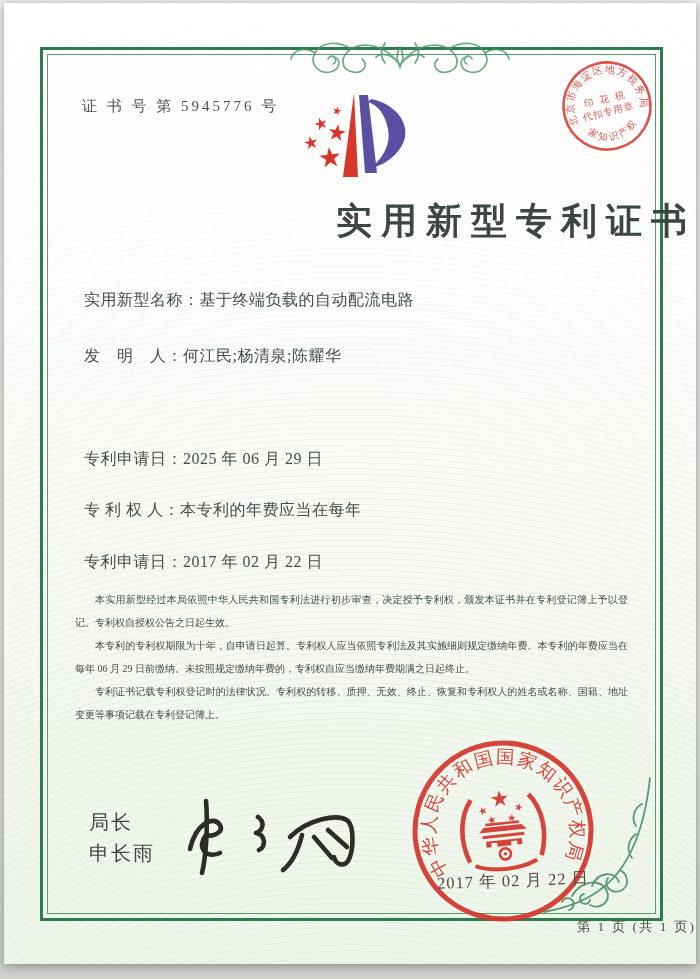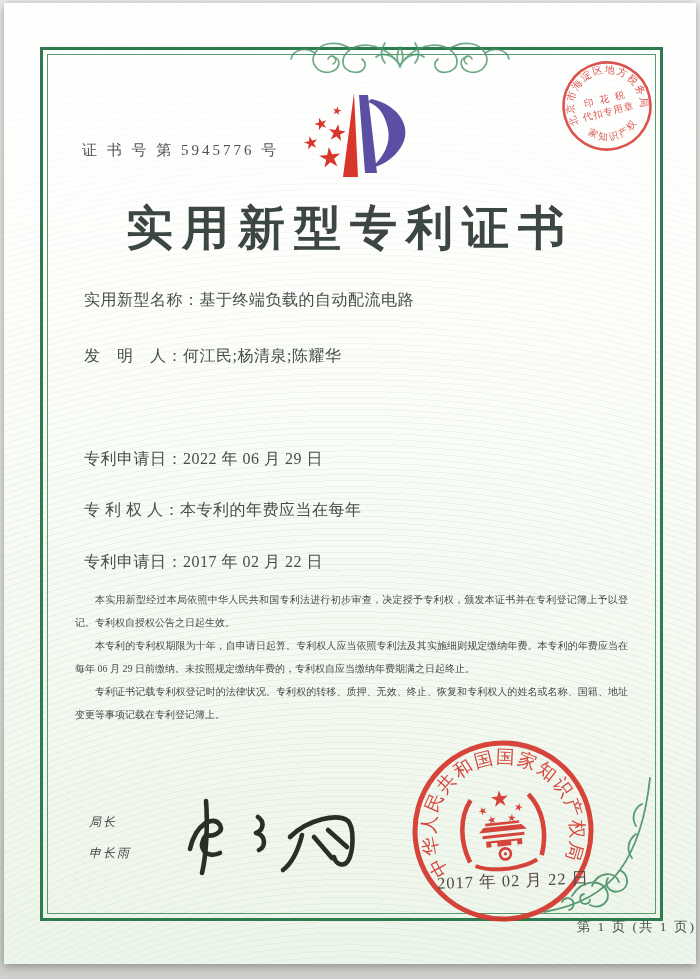--- a/index.html
+++ b/index.html
@@ -14,37 +14,37 @@
     background:
       linear-gradient(180deg, rgba(255,255,255,.92) 0%, rgba(255,255,255,.55) 28%, rgba(236,244,232,.25) 55%, rgba(222,236,218,.5) 100%),
       repeating-radial-gradient(140% 100% at 50% 160%, rgba(125,180,135,.17) 0 1px, rgba(0,0,0,0) 1px 6px),
       #fcfdf9;
     box-shadow:0 2px 9px rgba(0,0,0,.35);
   }
   .frame-outer{position:absolute;left:36px;top:44px;right:33px;bottom:43px;border:3px solid #2f7b4e;}
   .frame-inner{position:absolute;left:43px;top:51px;right:40px;bottom:50px;border:1px solid #5a9a72;}
   .cert-no{
     position:absolute;left:78px;top:94px;
-    font-size:15px;letter-spacing:3px;color:#4c524d;white-space:pre;margin-top:44px;
+    font-size:15px;letter-spacing:3px;color:#4c524d;white-space:pre;
   }
   .title{
-    position:absolute;left:0;right:0;top:194px;text-align:center;
-    font-size:47px;font-weight:600;letter-spacing:9px;color:#3d4742;
+    position:absolute;left:0;right:0;top:194px;text-align:right;
+    font-size:36px;font-weight:600;letter-spacing:9px;color:#3d4742;
   }
   .field{
     position:absolute;left:80px;right:70px;
     font-size:16px;color:#454f49;letter-spacing:.5px;white-space:pre;
   }
   .f0{top:287px}.f1{top:343px}.f2{top:394px}.f3{top:446px}.f4{top:497px}.f5{top:549px}
   .body-text{
     position:absolute;left:71px;right:68px;top:585px;
     font-size:10px;line-height:23px;color:#434d47;text-align:justify;
   }
   .body-text p{margin:0;text-indent:2em;}
-  .officer{position:absolute;left:85px;top:804px;font-size:12px;color:#3f4843;line-height:31px;letter-spacing:2px;font-style:italic;}
+  .officer{position:absolute;left:85px;top:804px;font-size:20px;color:#3f4843;line-height:31px;letter-spacing:2px;}
   .signature{position:absolute;left:158px;top:782px;}
   .seal{position:absolute;left:406px;top:735px;transform:rotate(-6deg);opacity:.93;}
   .seal-date{
     position:absolute;left:433px;top:867px;width:160px;
     font-size:16.5px;color:#55483f;letter-spacing:1px;transform:rotate(-2deg);white-space:pre;
   }
   .tax-stamp{position:absolute;left:556px;top:56px;transform:rotate(-14deg);opacity:.85;}
   .logo{position:absolute;left:270px;top:84px;}
   .ornament-top{position:absolute;left:284px;top:26px;}
   .flourish-br{position:absolute;right:42px;bottom:48px;}
@@ -107,21 +107,21 @@
       <use href="#st5" transform="translate(63,46) scale(9) rotate(8)"></use>
       <use href="#st5" transform="translate(37,56) scale(7) rotate(-12)"></use>
       <use href="#st5" transform="translate(56,71) scale(11) rotate(-6)"></use>
     </g>
   </svg>
 
   <div class="title">实用新型专利证书</div>
 
   <div class="field f0"><span>实用新型名称：</span><span>基于终端负载的自动配流电路</span></div>
   <div class="field f1"><span>发　明　人：</span><span>何江民;杨清泉;陈耀华</span></div>
-  <div class="field f3"><span>专利申请日：</span><span>2022 年 06 月 29 日</span></div>
+  <div class="field f3"><span>专利申请日：</span><span>2025 年 06 月 29 日</span></div>
   <div class="field f4"><span>专 利 权 人：</span><span>本专利的年费应当在每年</span></div>
   <div class="field f5"><span>专利申请日：</span><span>2017 年 02 月 22 日</span></div>
 
   <div class="body-text">
     <p>本实用新型经过本局依照中华人民共和国专利法进行初步审查，决定授予专利权，颁发本证书并在专利登记簿上予以登记。专利权自授权公告之日起生效。</p>
     <p>本专利的专利权期限为十年，自申请日起算。专利权人应当依照专利法及其实施细则规定缴纳年费。本专利的年费应当在每年 06 月 29 日前缴纳。未按照规定缴纳年费的，专利权自应当缴纳年费期满之日起终止。</p>
     <p>专利证书记载专利权登记时的法律状况。专利权的转移、质押、无效、终止、恢复和专利权人的姓名或名称、国籍、地址变更等事项记载在专利登记簿上。</p>
   </div>
 
   <div class="officer">

